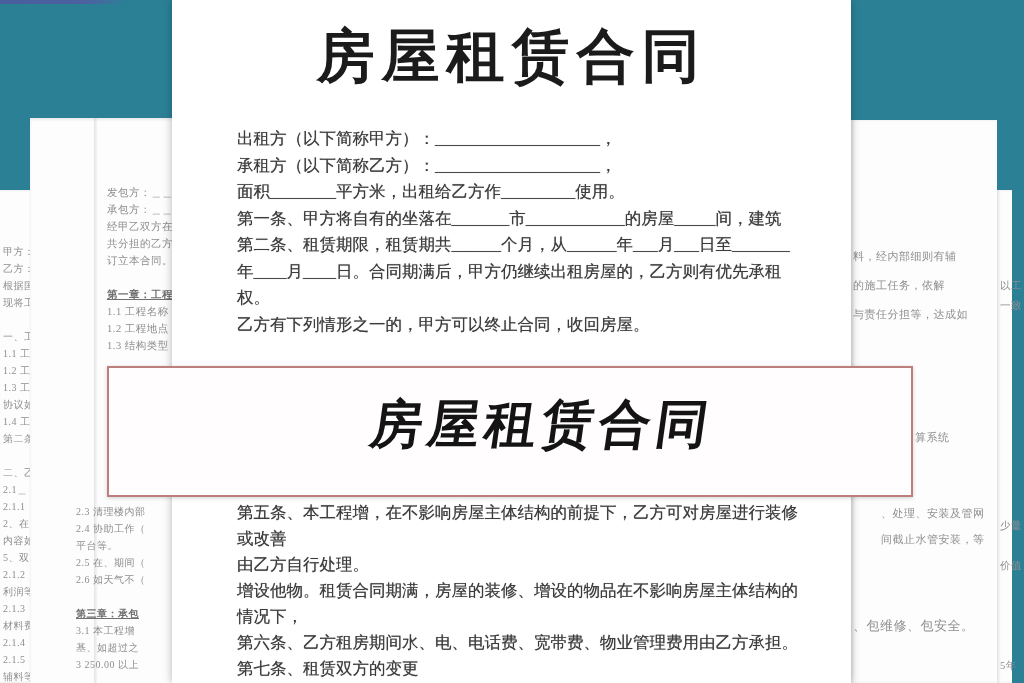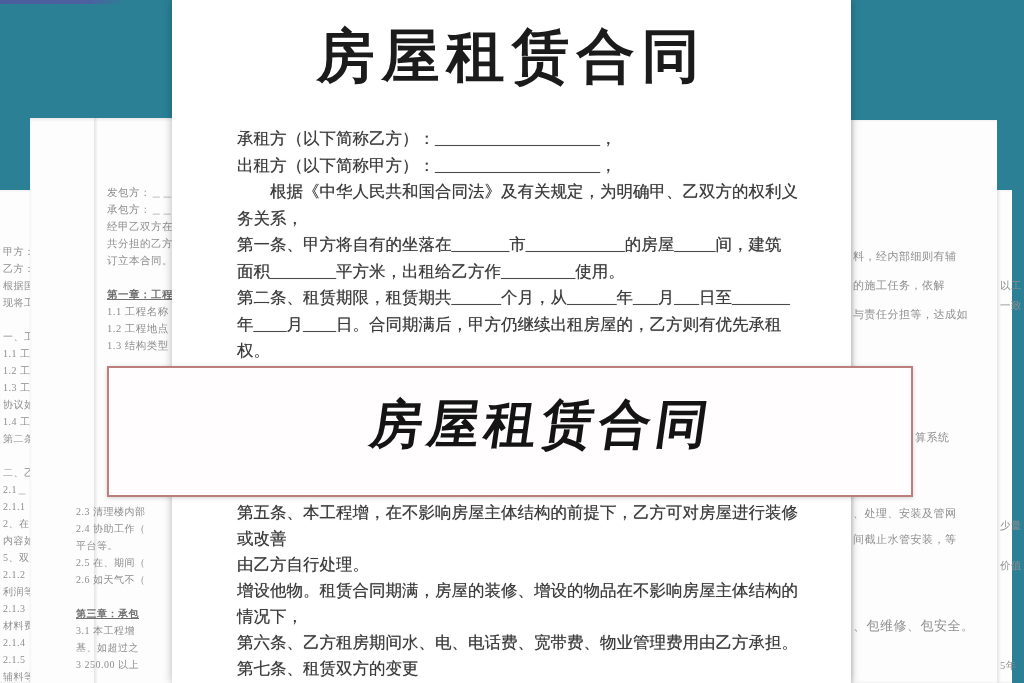--- a/index.html
+++ b/index.html
@@ -23,21 +23,21 @@
   
   .ghost{position:absolute;color:#8e8e8e;white-space:nowrap;overflow:hidden;
     filter:blur(.35px);letter-spacing:.5px;}
   .ghost .tl{overflow:hidden;}
   .ghost .tl.b{color:#6f6f6f;font-weight:bold;text-decoration:underline;}
   .fl-col{left:3px;top:53px;width:30px;font-size:10px;line-height:17px;}
   .lp-top{left:77px;top:66px;width:66px;font-size:10.5px;line-height:17px;}
   .lp-bottom{left:46px;top:385px;width:97px;font-size:10px;line-height:17px;}
   .rp-top{left:2px;top:122px;width:144px;font-size:11px;line-height:29px;}
   .rp-mid{left:64px;top:310px;font-size:11px;}
-  .rp-bottom{left:2px;top:380px;width:116px;font-size:11px;line-height:26px;}
+  .rp-bottom{left:2px;top:380px;width:116px;font-size:11px;line-height:26px;padding-left:28px;}
   .rp-note{left:2px;top:497px;width:144px;font-size:13px;}
   .fr-col{left:3px;top:86px;width:24px;font-size:10.5px;line-height:20px;}
   
   .main-page{left:172px;top:0;width:679px;height:683px;background:#fff;
     box-shadow:0 0 9px rgba(0,0,0,.28);}
   .contract-title{
     margin-top:18px;text-align:center;
     font-family:"DejaVu Sans","Liberation Sans",sans-serif;
     font-weight:900;font-size:58px;letter-spacing:7px;color:#1b1b1b;
   }
@@ -157,25 +157,24 @@
         <div class="tl">&nbsp;</div>
         <div class="tl">&nbsp;</div>
         <div class="tl">&nbsp;</div>
         <div class="tl">5年</div>
       </div>
   </div>
 
   <div class="page main-page">
     <div class="contract-title">房屋租赁合同</div>
     <div class="bodycol body-top">
+        <div class="tl">出租方（以下简称甲方）：____________________，</div>
         <div class="tl">承租方（以下简称乙方）：____________________，</div>
-        <div class="tl">出租方（以下简称甲方）：____________________，</div>
-        <div class="tl">　　根据《中华人民共和国合同法》及有关规定，为明确甲、乙双方的权利义务关系，</div>
+        <div class="tl">面积________平方米，出租给乙方作_________使用。</div>
         <div class="tl">第一条、甲方将自有的坐落在_______市____________的房屋_____间，建筑</div>
-        <div class="tl">面积________平方米，出租给乙方作_________使用。</div>
         <div class="tl">第二条、租赁期限，租赁期共______个月，从______年___月___日至_______</div>
         <div class="tl">年____月____日。合同期满后，甲方仍继续出租房屋的，乙方则有优先承租权。</div>
         <div class="tl">乙方有下列情形之一的，甲方可以终止合同，收回房屋。</div>
       </div>
     <div class="bodycol body-bottom">
         <div class="tl">第五条、本工程增，在不影响房屋主体结构的前提下，乙方可对房屋进行装修或改善</div>
         <div class="tl">由乙方自行处理。</div>
         <div class="tl">增设他物。租赁合同期满，房屋的装修、增设的物品在不影响房屋主体结构的情况下，</div>
         <div class="tl">第六条、乙方租房期间水、电、电话费、宽带费、物业管理费用由乙方承担。</div>
         <div class="tl">第七条、租赁双方的变更</div>

